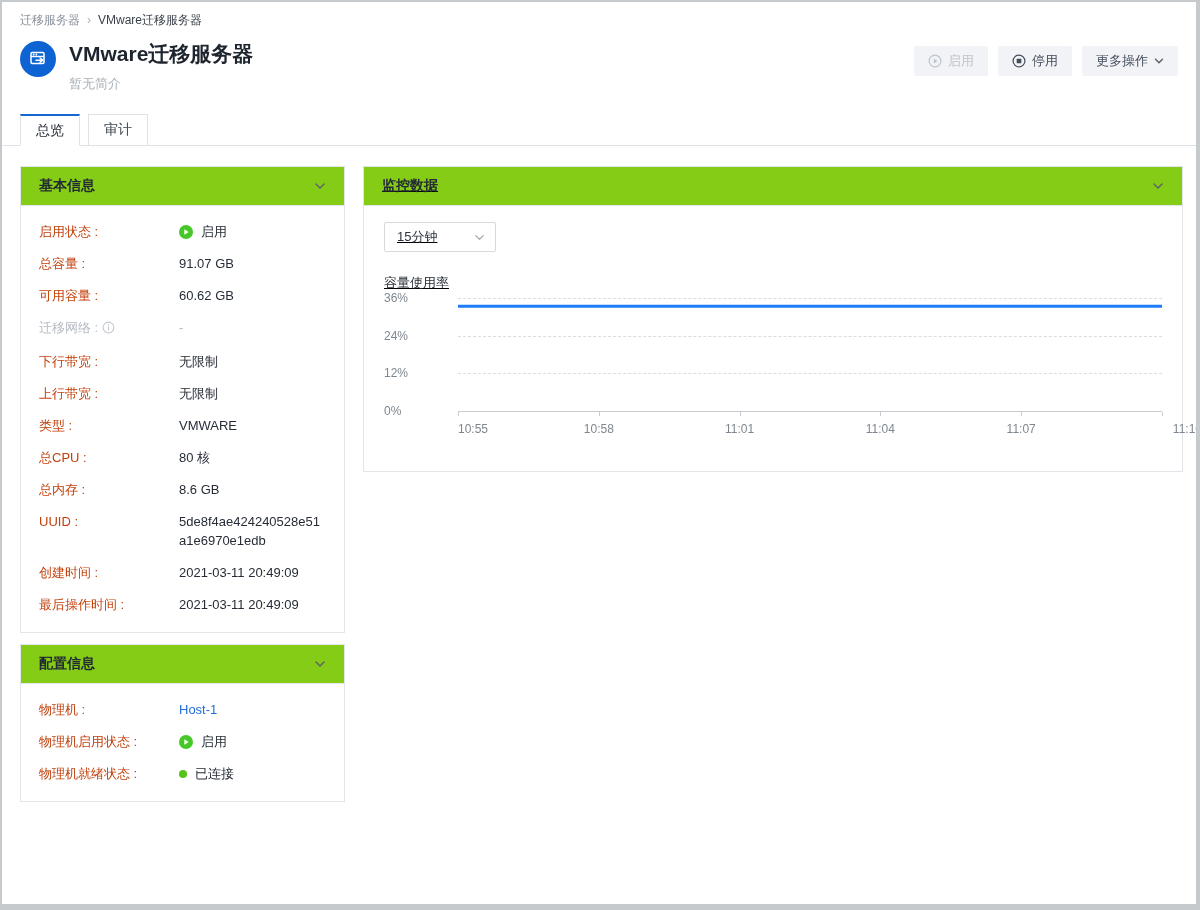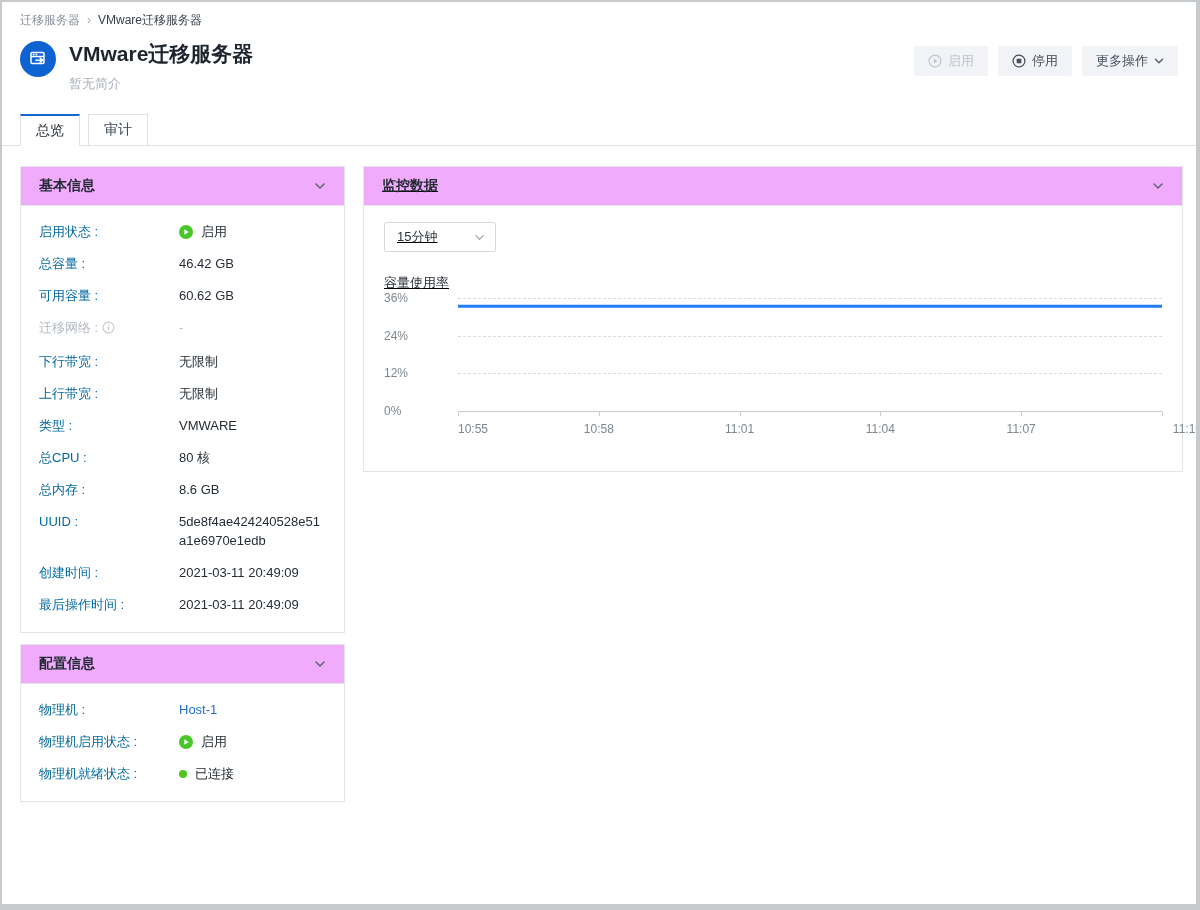--- a/index.html
+++ b/index.html
@@ -34,32 +34,32 @@
   .tab { box-sizing:border-box; height:32px; padding:0 15px; display:flex; align-items:center;
     font-size:14px; color:#3f4854; background:#fff; border:1px solid #dfe3e8;
     margin-right:8px; margin-bottom:-1px; cursor:pointer; }
   .tab.active { border-top:2px solid #1566d0; border-bottom:1px solid #fff; color:#262d36; }
 
   
   .content { display:flex; align-items:flex-start; gap:18px; padding:20px 13px 0 18px; }
   .left-col { width:325px; flex-shrink:0; display:flex; flex-direction:column; gap:11px; }
   .right-col { flex:1;text-decoration:underline; }
   .card { border:1px solid #e2e5e9; background:#fff; }
-  .card-header { height:39px; box-sizing:border-box; background:#f0abfc;
+  .card-header { height:39px; box-sizing:border-box; background:#84cc16;
     border-bottom:1px solid #e2e5e9; display:flex; align-items:center;
     justify-content:space-between; padding:0 18px; cursor:pointer; }
   .card-title { font-size:14px; font-weight:600; color:#242b34; }
   .chev { color:#59616d; }
   .card-body { padding:16px 18px 16px; }
 
   
   .info-row { display:flex; margin-bottom:13px; font-size:13px; line-height:19px; }
   .info-row:last-child { margin-bottom:2px; }
   .info-row.group-gap { margin-top:4px; }
-  .info-label { width:140px; flex-shrink:0; color:#0369a1; }
+  .info-label { width:140px; flex-shrink:0; color:#c2410c; }
   .info-label .i-ic { display:inline-block; vertical-align:-2px; margin-left:4px; }
   .muted { color:#b6bcc4 !important; }
   .info-value { color:#262d36; word-break:break-all; flex:1; }
   .info-value.with-icon { display:flex; align-items:center; gap:8px; word-break:normal; }
   .dot { width:8px; height:8px; border-radius:50%; background:#52c41a; flex-shrink:0; }
   a.link { color:#1f6fd8; text-decoration:none; cursor:pointer; }
 
   
   .monitor-body { padding:16px 20px 34px; }
   .select { width:112px; height:30px; box-sizing:border-box; border:1px solid #d6dade;
@@ -161,21 +161,21 @@
                   <svg width="14" height="14" viewBox="0 0 14 14">
                     <circle cx="7" cy="7" r="7" fill="#47c828"></circle>
                     <path d="M5.3 4.3 L9.7 7 L5.3 9.7 Z" fill="#fff"></path>
                   </svg>
                 </span>
                 <span>启用</span>
               </div>
             </div>
             <div class="info-row">
               <div class="info-label"><span>总容量 :</span></div>
-              <div class="info-value"><span>46.42 GB</span></div>
+              <div class="info-value"><span>91.07 GB</span></div>
             </div>
             <div class="info-row">
               <div class="info-label"><span>可用容量 :</span></div>
               <div class="info-value"><span>60.62 GB</span></div>
             </div>
             <div class="info-row">
               <div class="info-label muted"><span>迁移网络 :</span><span class="i-ic"><svg width="13" height="13" viewBox="0 0 14 14">
                     <circle cx="7" cy="7" r="5.8" fill="none" stroke="#c2c8cf" stroke-width="1.1"></circle>
                     <rect x="6.35" y="6" width="1.3" height="4.1" fill="#c2c8cf"></rect>
                     <rect x="6.35" y="3.5" width="1.3" height="1.3" fill="#c2c8cf"></rect>

